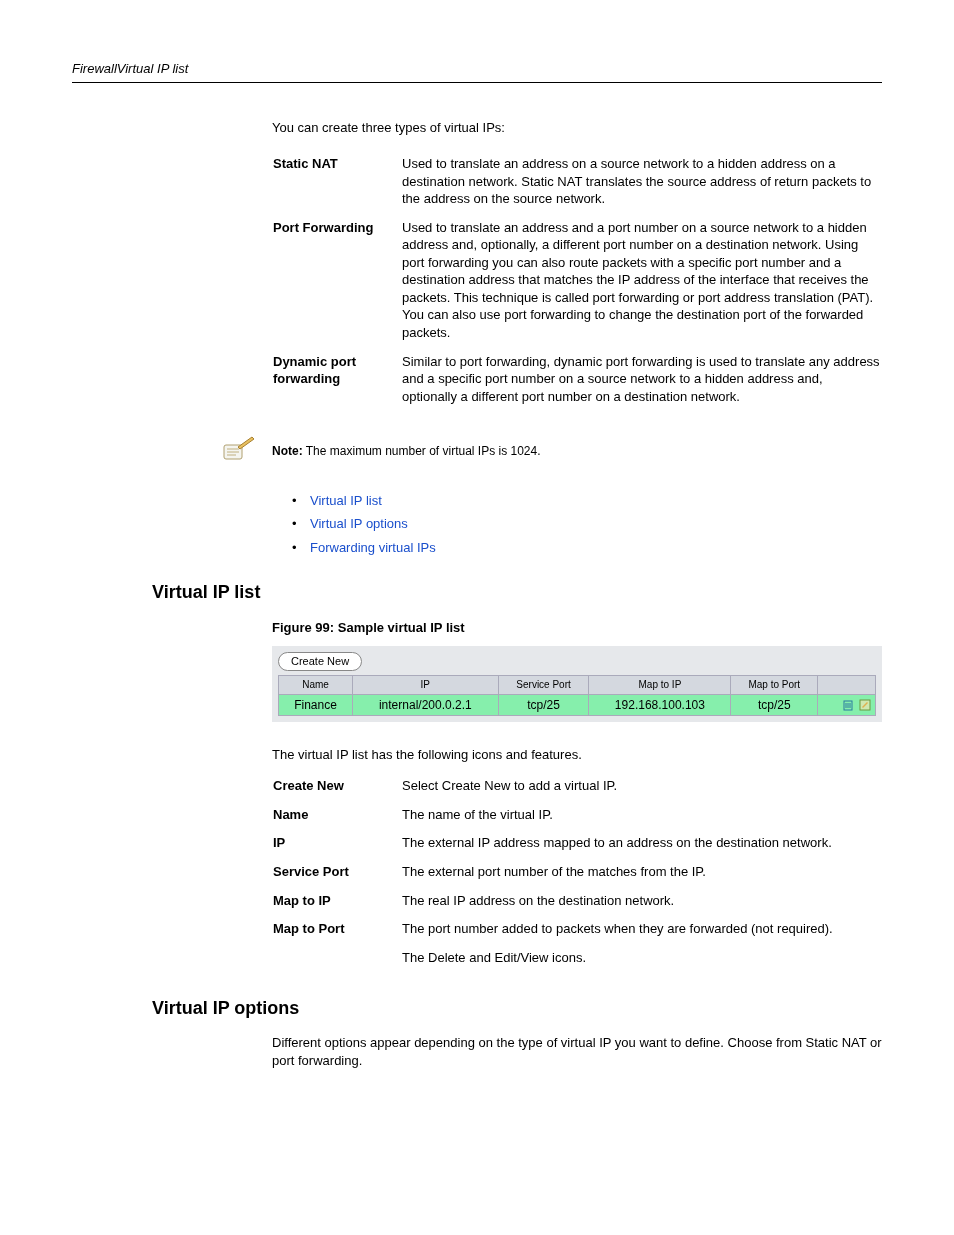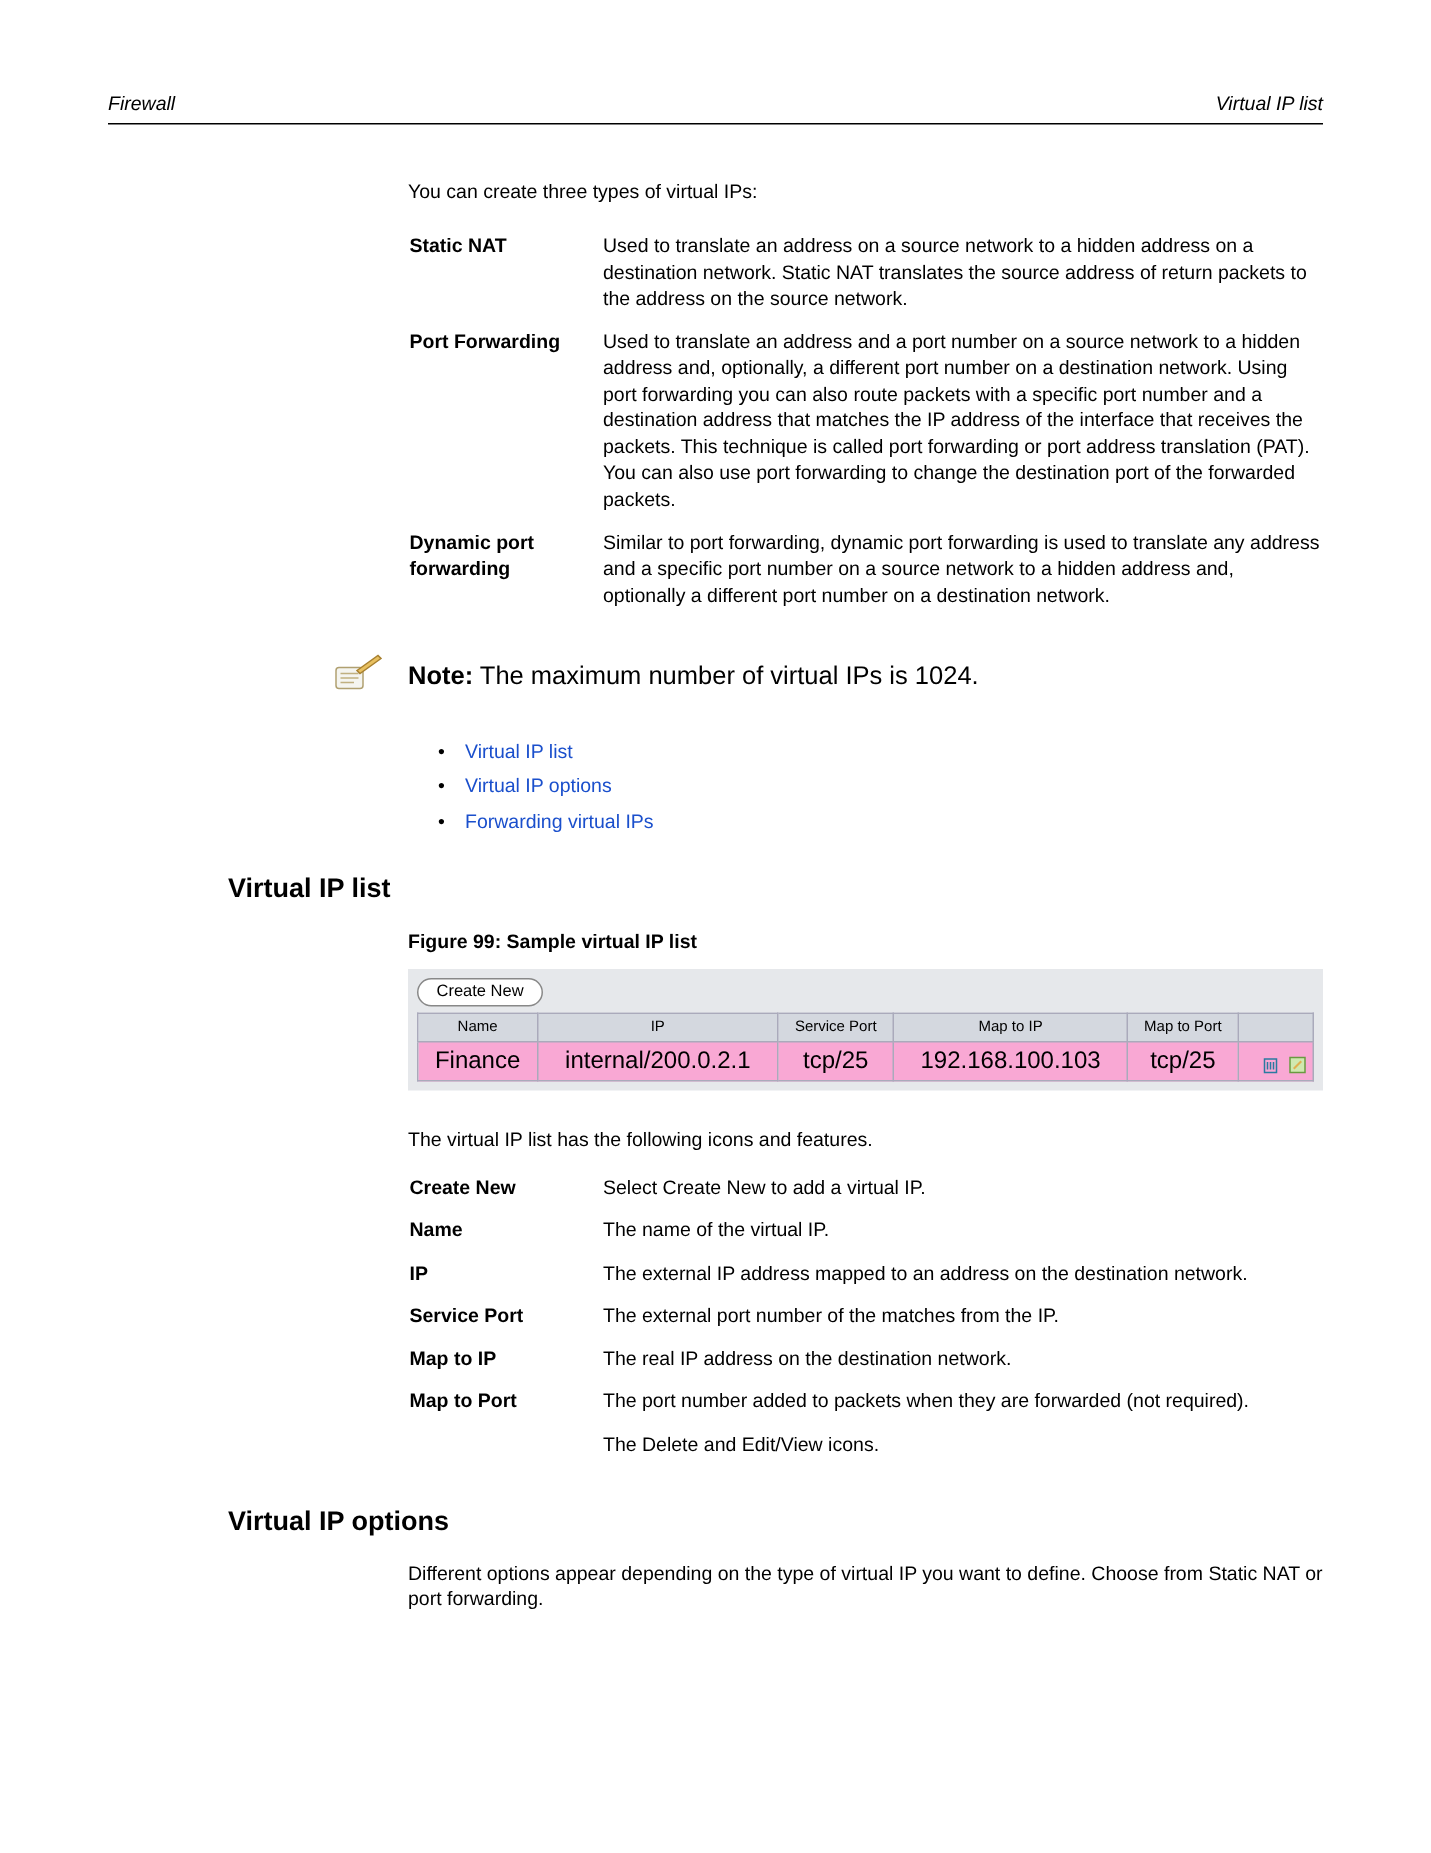--- a/index.html
+++ b/index.html
@@ -7,21 +7,20 @@
     font-size: 13px;
     color: #000;
     margin: 0;
     padding: 60px 72px 40px 72px;
     width: 954px;
     box-sizing: border-box;
     line-height: 1.35;
   }
   .page-header {
     display: flex;
-    justify-content: space-between;
     font-style: italic;
     font-size: 13px;
     border-bottom: 1.5px solid #000;
     padding-bottom: 4px;
     margin-bottom: 36px;
   }
   .content-block {
     margin-left: 200px;
   }
   .intro-para {
@@ -46,21 +45,21 @@
     display: flex;
     align-items: center;
     margin-left: 150px;
     margin-bottom: 24px;
     gap: 16px;
   }
   .note-icon {
     flex: 0 0 auto;
   }
   .note-text {
-    font-size: 17px;
+    font-size: 12px;
   }
   .note-text b { font-weight: bold; }
   .bullet-list {
     list-style: none;
     padding-left: 20px;
     margin: 6px 0 24px 0;
   }
   .bullet-list li {
     margin-bottom: 6px;
   }
@@ -110,22 +109,22 @@
     font-weight: normal;
     font-size: 10px;
     border: 1px solid #aab;
     padding: 2px 4px;
     text-align: center;
   }
   .vip-table td {
     border: 1px solid #aab;
     padding: 2px 4px;
     text-align: center;
-    font-size: 16px;
-    background: #f9a8d4;
+    font-size: 12px;
+    background: #86efac;
   }
   .vip-table td.icons {
     text-align: right;
     white-space: nowrap;
   }
   .tiny-icon {
     display: inline-block;
     width: 12px;
     height: 12px;
     vertical-align: middle;

